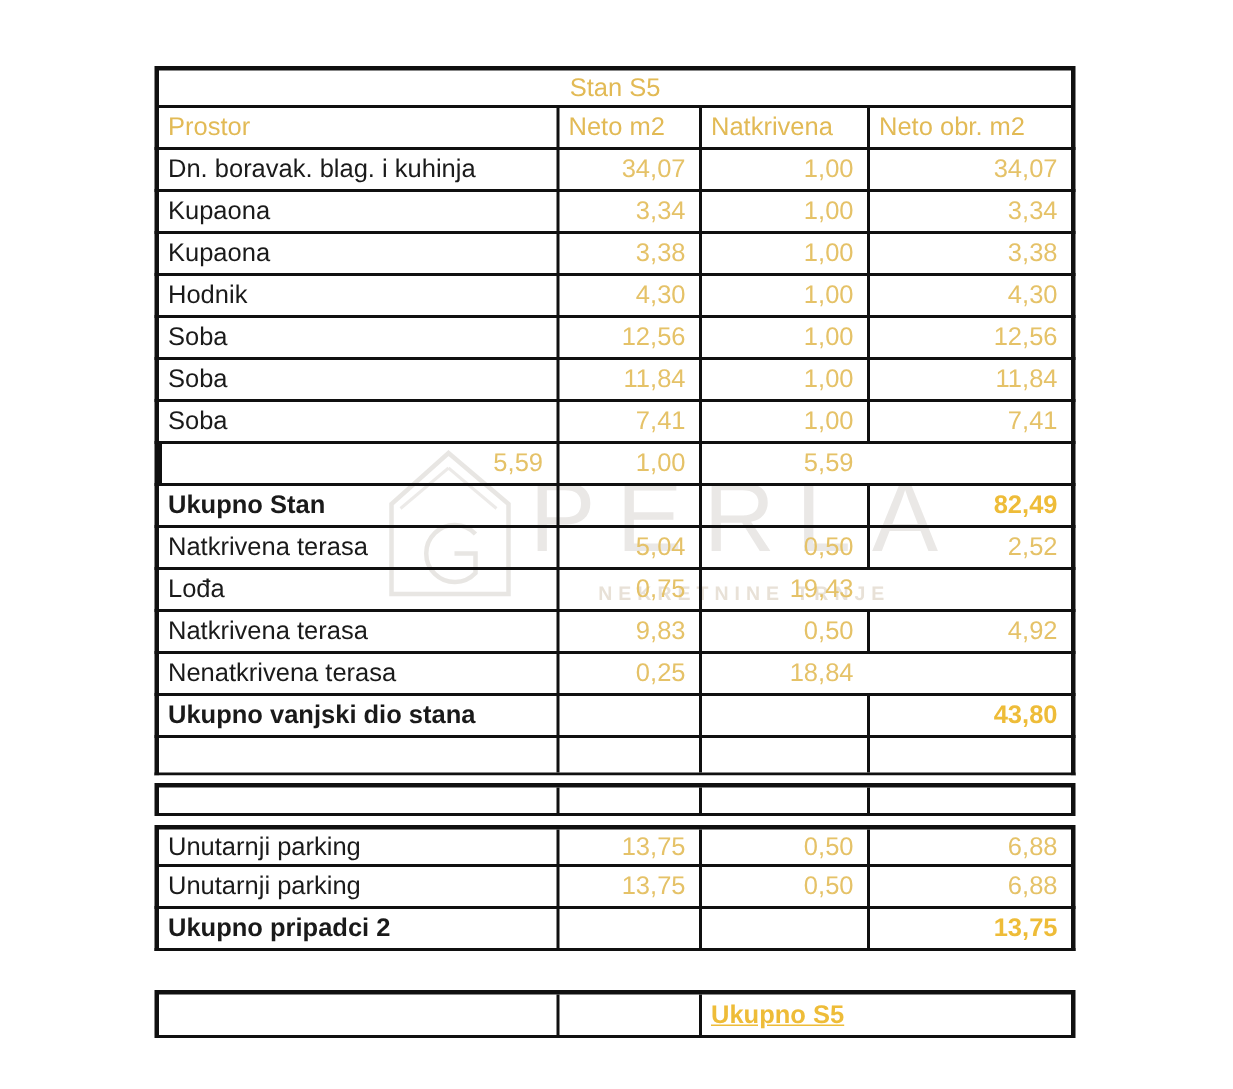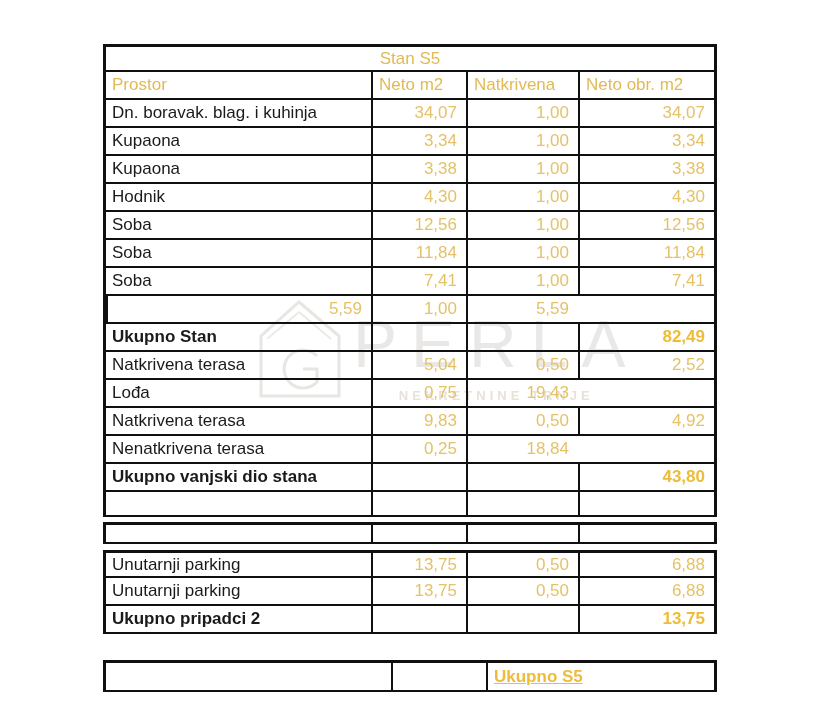--- a/index.html
+++ b/index.html
@@ -35,21 +35,21 @@
     border-bottom:2px solid var(--border);
     background:transparent;
     align-items:center;
     font-size:17px;
   }
   .row.section-start{border-top:3px solid var(--border);}
   .row.r-title{display:flex;justify-content:center;height:28px;color:var(--goldHeader);}
   .row.r-header{height:28px;color:var(--goldHeader);}
   .row.r-data, .row.r-total{height:28px;}
   .row.r-empty{height:24px;}
-  .row.r-footer{height:32px;font-weight:700;padding-left:20px;}
+  .row.r-footer{height:32px;font-weight:700;}
   .cell{
     box-sizing:border-box;height:100%;display:flex;align-items:center;
     padding:0 8px 0 6px;overflow:hidden;white-space:nowrap;
   }
   .cell.div{border-left:2px solid var(--border);}
   .cell.num{justify-content:flex-end;padding-right:9px;color:var(--gold);}
   .cell.name{color:var(--ink);}
   .r-header .cell{color:var(--goldHeader);}
   .r-total .cell.name{font-weight:700;color:var(--ink);}
   .r-total .cell.num{font-weight:700;color:var(--goldBold);}

